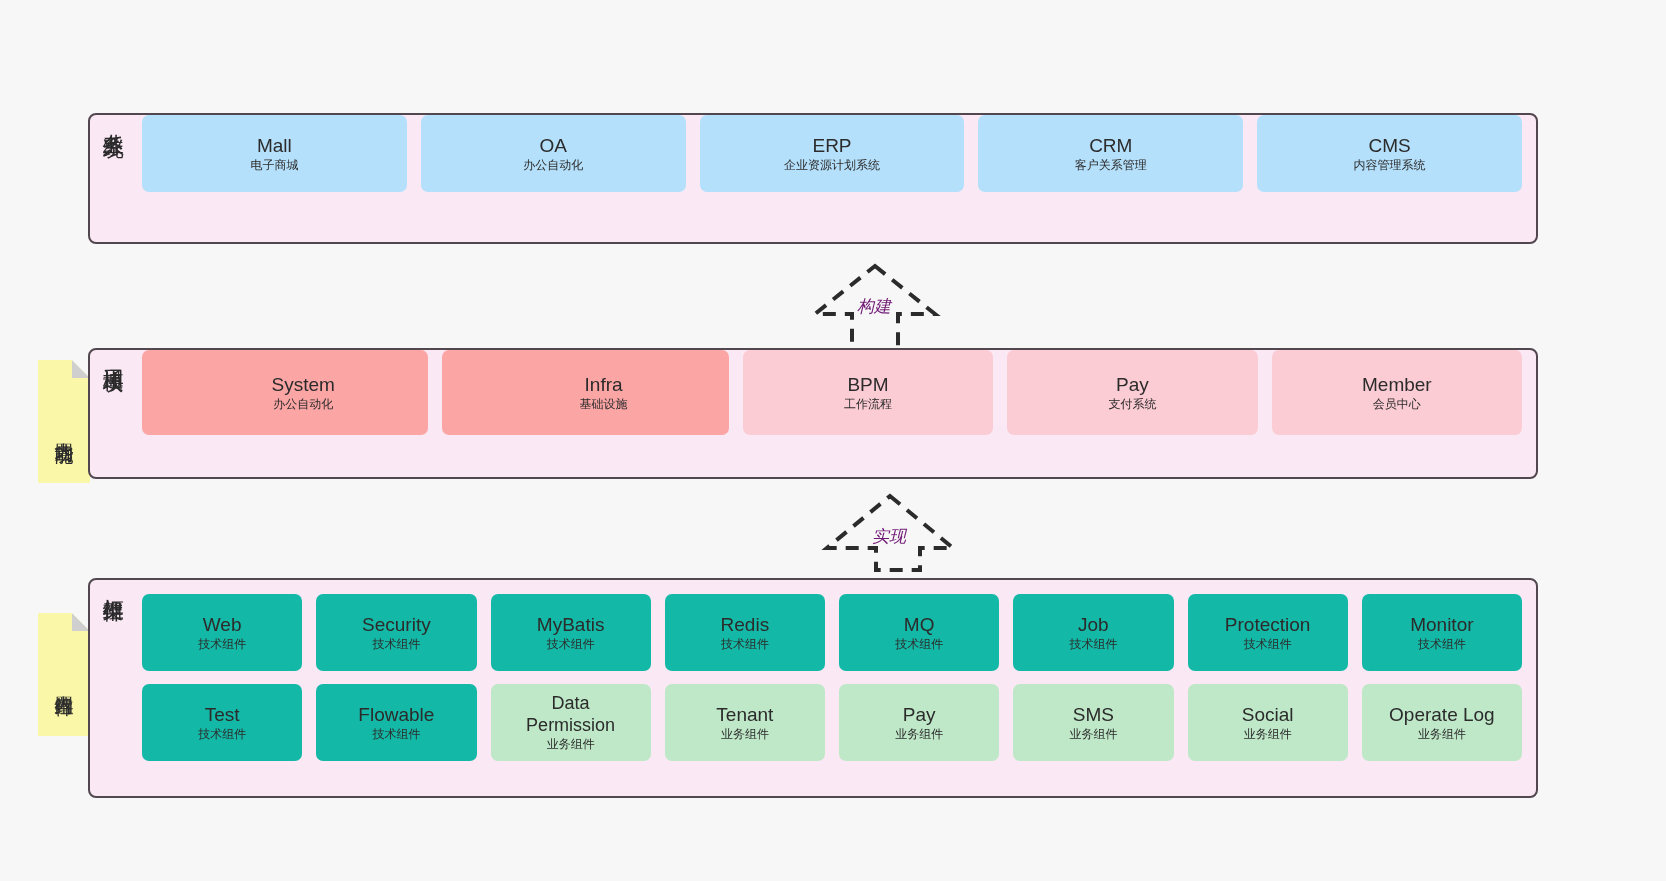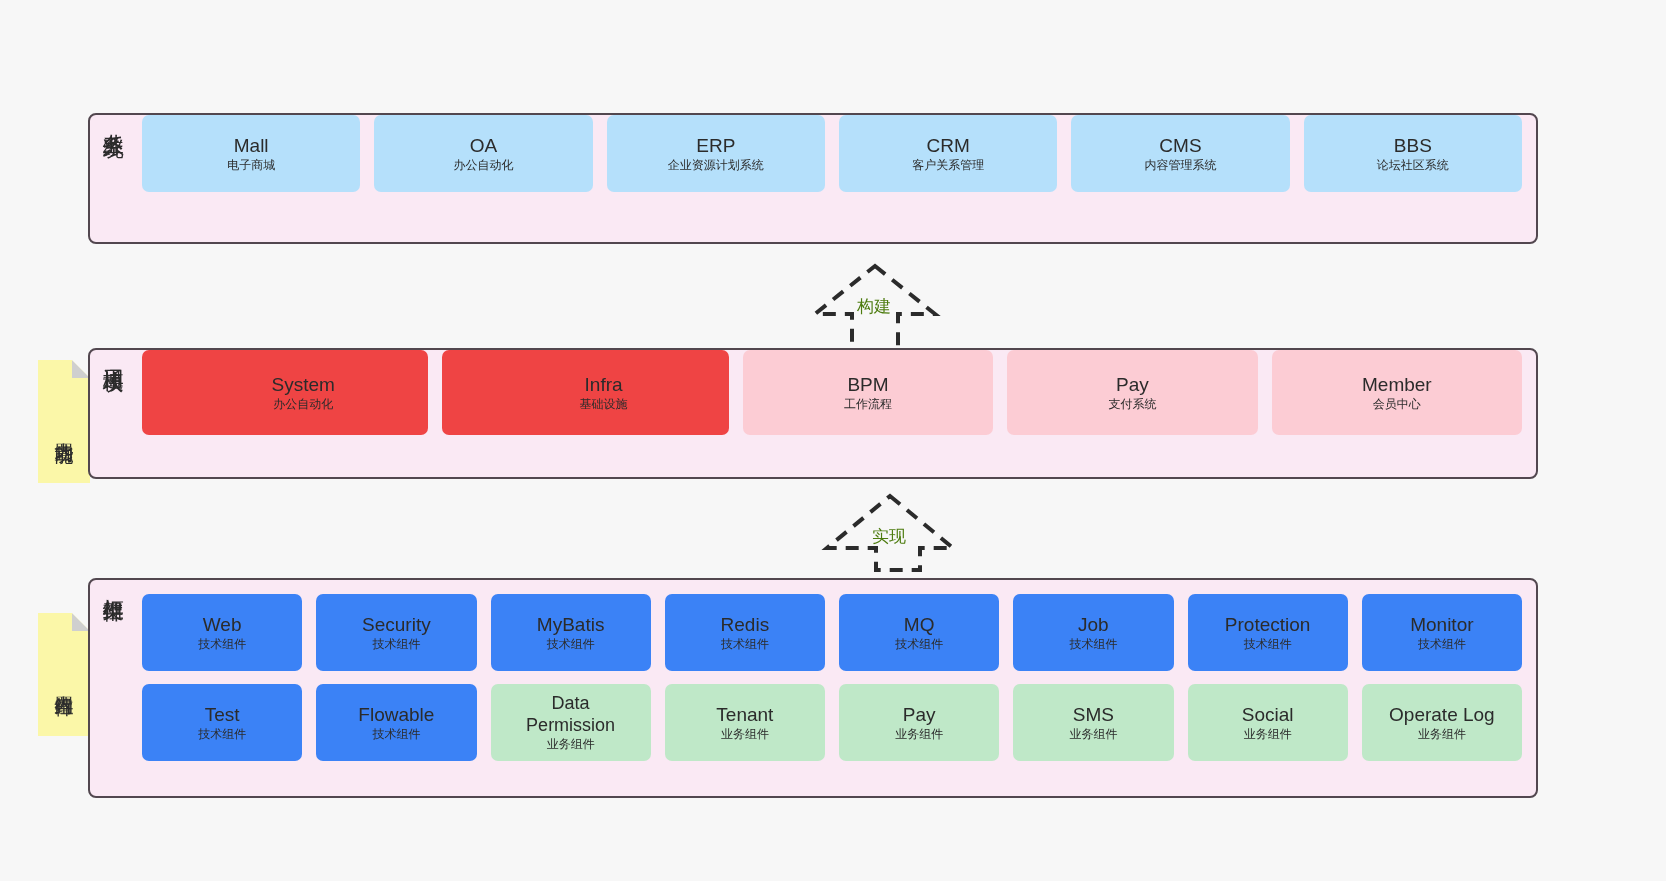--- a/index.html
+++ b/index.html
@@ -82,24 +82,24 @@
     text-align: center;
     font-size: 19px;
     line-height: 1.32;
     padding: 6px 4px;
     color: #2b2b2b;
   }
   .card .l2 { font-size: 12px; }
 
   .layer-1 .card { height: 77px; background: #b5e0fb; }
   .layer-2 .card { height: 85px; }
-  .layer-2 .card.strong { background: #ef4444; padding-left: 40px; }
+  .layer-2 .card.strong { background: #fca5a5; padding-left: 40px; }
   .layer-2 .card.soft   { background: #fcccd4; }
   .layer-3 .card { height: 77px; }
-  .layer-3 .card.tech { background: #3b82f6; }
+  .layer-3 .card.tech { background: #14b8a6; }
   .layer-3 .card.biz  { background: #bfe8c8; }
   .layer-3 .card.tri  { line-height: 1.22; font-size: 18px; }
 
   
   .note {
     position: absolute;
     box-sizing: border-box;
     background: #fbf7a8;
     width: 52px;
     display: flex;
@@ -124,23 +124,24 @@
     clip-path: polygon(0 0, 100% 100%, 0 100%);
   }
 
   
   .arrow {
     position: absolute;
   }
   .arrow-label {
     position: absolute;
     font-size: 17px;
-    color: #4d7c0f;
+    color: #701a75;
     background: transparent;
     white-space: nowrap;
+    font-style: italic;
   }
 </style>
 </head>
 <body>
 
 <div class="canvas">
 
   <div class="layer layer-1" style="left:88px; top:113px; width:1450px; height:131px;">
     <div class="layer-title">业务系统</div>
     <div class="layer-body">
@@ -156,24 +157,20 @@
         <span class="l1">ERP</span>
         <span class="l2">企业资源计划系统</span>
       </div>
       <div class="card">
         <span class="l1">CRM</span>
         <span class="l2">客户关系管理</span>
       </div>
       <div class="card">
         <span class="l1">CMS</span>
         <span class="l2">内容管理系统</span>
-      </div>
-      <div class="card">
-        <span class="l1">BBS</span>
-        <span class="l2">论坛社区系统</span>
       </div>
     </div>
   </div>
 
   <svg class="arrow" style="left:795px; top:262px; width:160px; height:100px;" viewBox="0 0 160 100">
     <path d="M 80 4 L 140 52 L 103 52 L 103 96 L 57 96 L 57 52 L 20 52 Z" fill="none" stroke="#2b2b2b" stroke-width="4" stroke-dasharray="13 9" stroke-linejoin="miter"></path>
   </svg>
   <div class="arrow-label" style="left:857px; top:295px;">构建</div>
 
   <div class="note" style="left:38px; top:360px; height:123px;">

